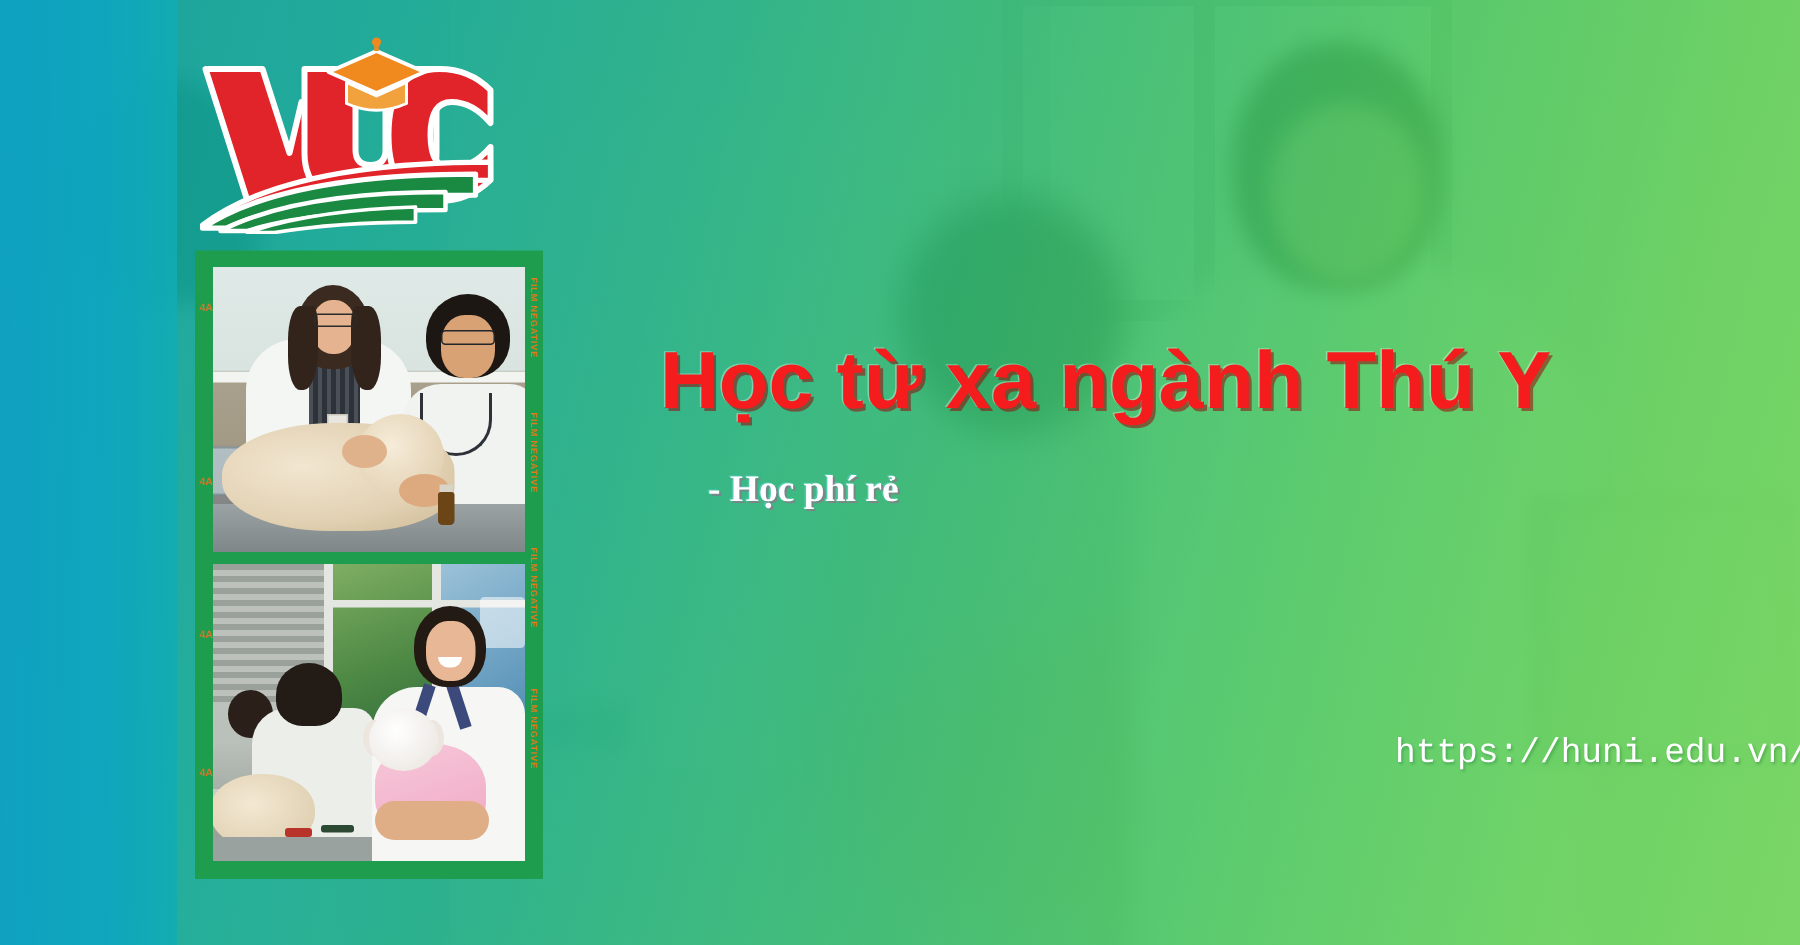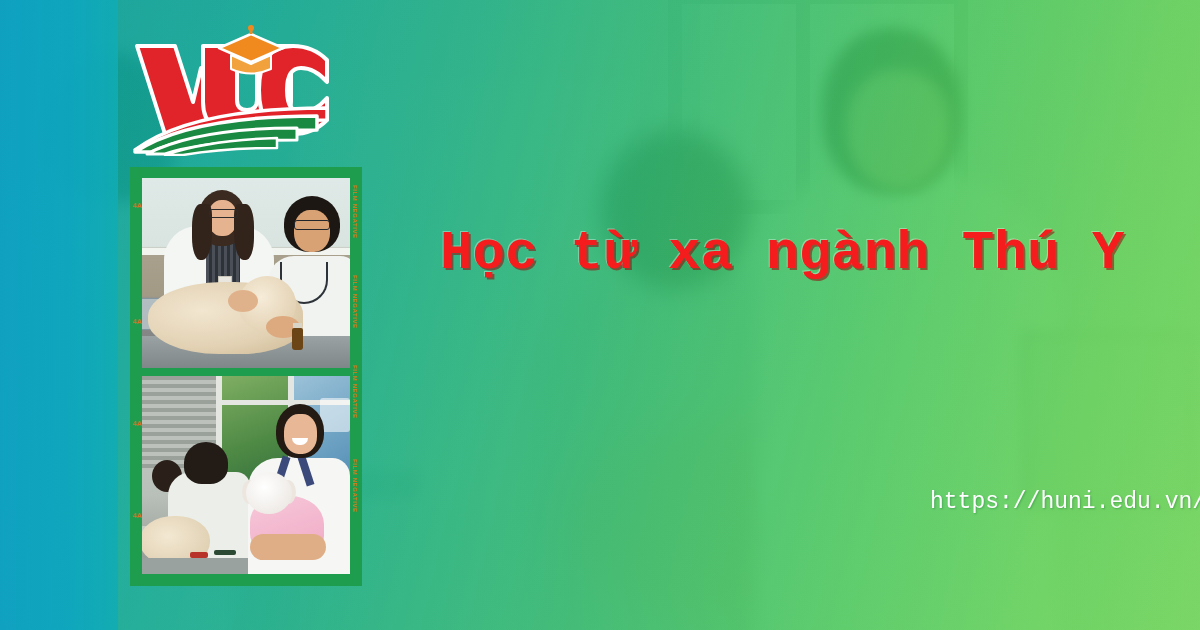--- a/index.html
+++ b/index.html
@@ -450,21 +450,21 @@
   .p2-tool2 { position: absolute; left: 72px; top: 174px; width: 22px; height: 5px;
     background: #2c4a33; border-radius: 2px; }
   .p2-poster { position: absolute; left: 178px; top: 22px; width: 30px; height: 34px;
     background: rgba(255,255,255,.55); border-radius: 3px; }
 
   
   .title {
     position: absolute;
     left: 440px;
     top: 222px;
-    font-family: Liberation Mono, monospace;
+    font-family: Liberation Sans, sans-serif;
     font-weight: bold;
     font-size: 54px;
     line-height: 64px;
     color: #f41c1c;
     white-space: nowrap;
     text-shadow:
       2px 2px 0 rgba(150,10,10,0.55),
       -1px -1px 0 rgba(255,255,255,0.35);
     letter-spacing: 0.2px;
   }
@@ -621,17 +621,18 @@
       <div class="p2-dog-ear-l"></div>
       <div class="p2-dog-ear-r"></div>
       <div class="p2-dog-head"></div>
       <div class="p2-arm"></div>
     </div>
   </div>
 
   <div class="title">Học từ xa ngành Thú Y</div>
 
   <div class="bullets">
+    <div class="bullet">- Học phí rẻ</div>
   </div>
 
   <div class="url">https://huni.edu.vn/</div>
 
 </div>
 
 </body></html>

